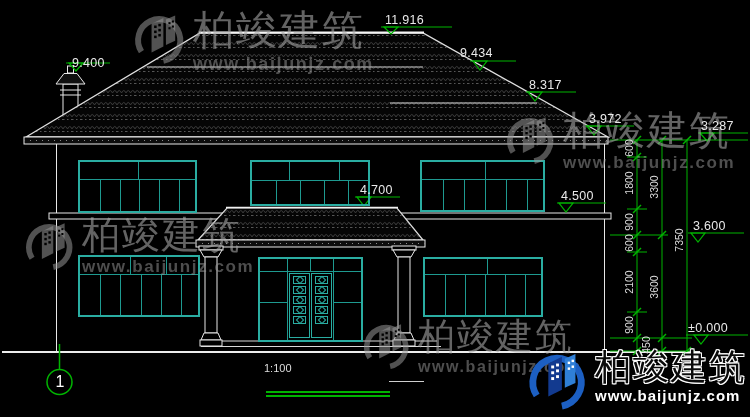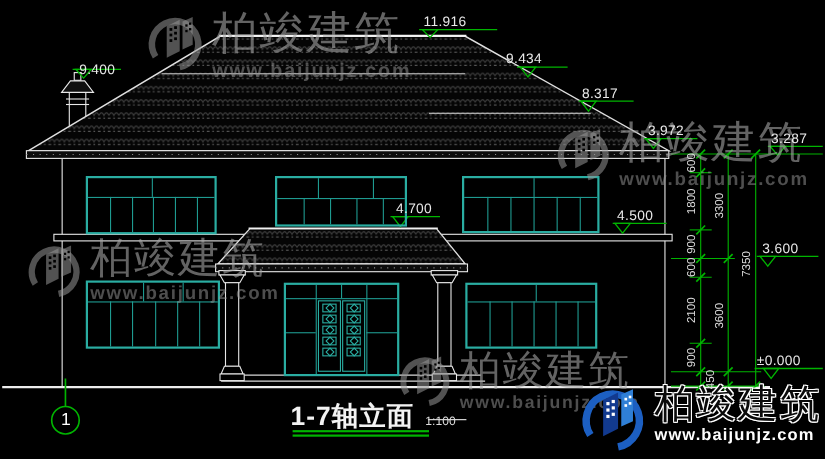--- a/index.html
+++ b/index.html
@@ -350,21 +350,20 @@
           <rect x="46" y="16" width="2.5" height="2.5"></rect>
       </g>
     </svg>
     <div class="txt">
       <span class="brand" style="font-size:36px">柏竣建筑</span>
       <span class="url" style="font-size:15px">www.baijunjz.com</span>
     </div>
   </div>
 
   <div class="title">
-    <span class="t">1-7轴立面</span>
     <span class="s">1:100</span>
   </div>
   <div class="tl" style="left:266px;top:391px;width:124px;height:2px"></div>
   <div class="tl" style="left:266px;top:395px;width:124px;height:2px"></div>
 
   <span class="axislbl">1</span>
 
 </div>
 
 </body></html>

